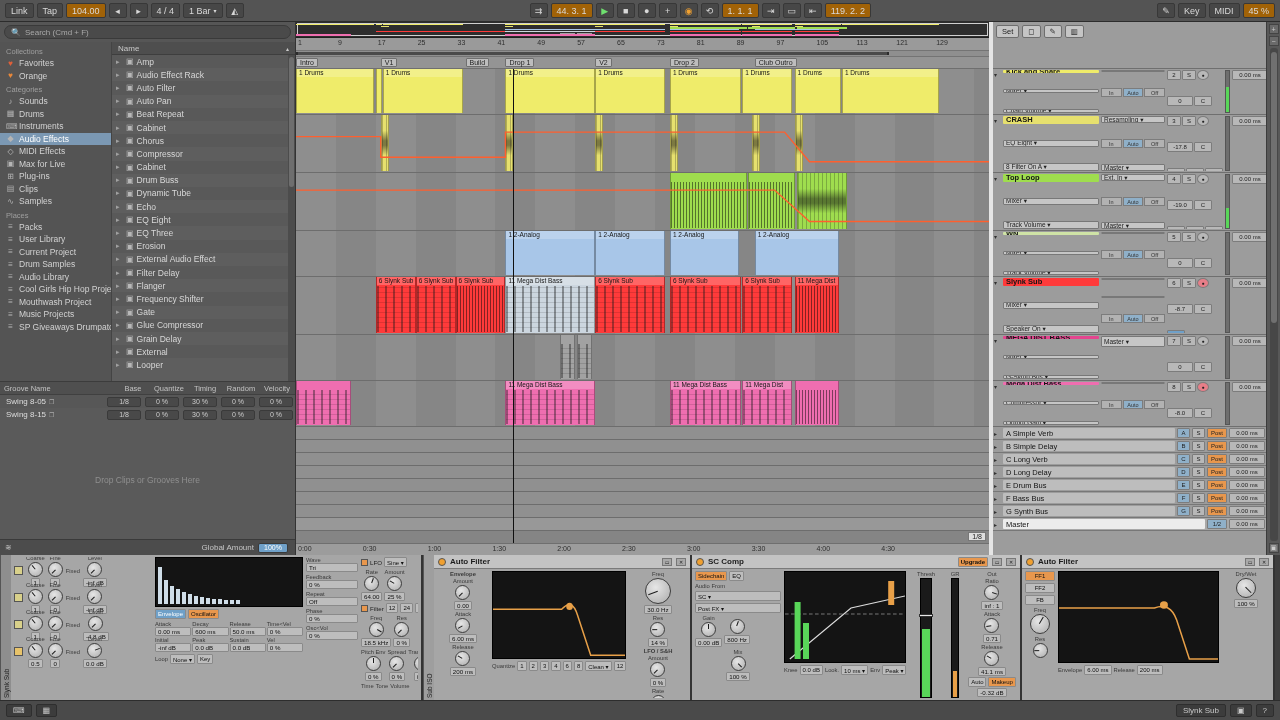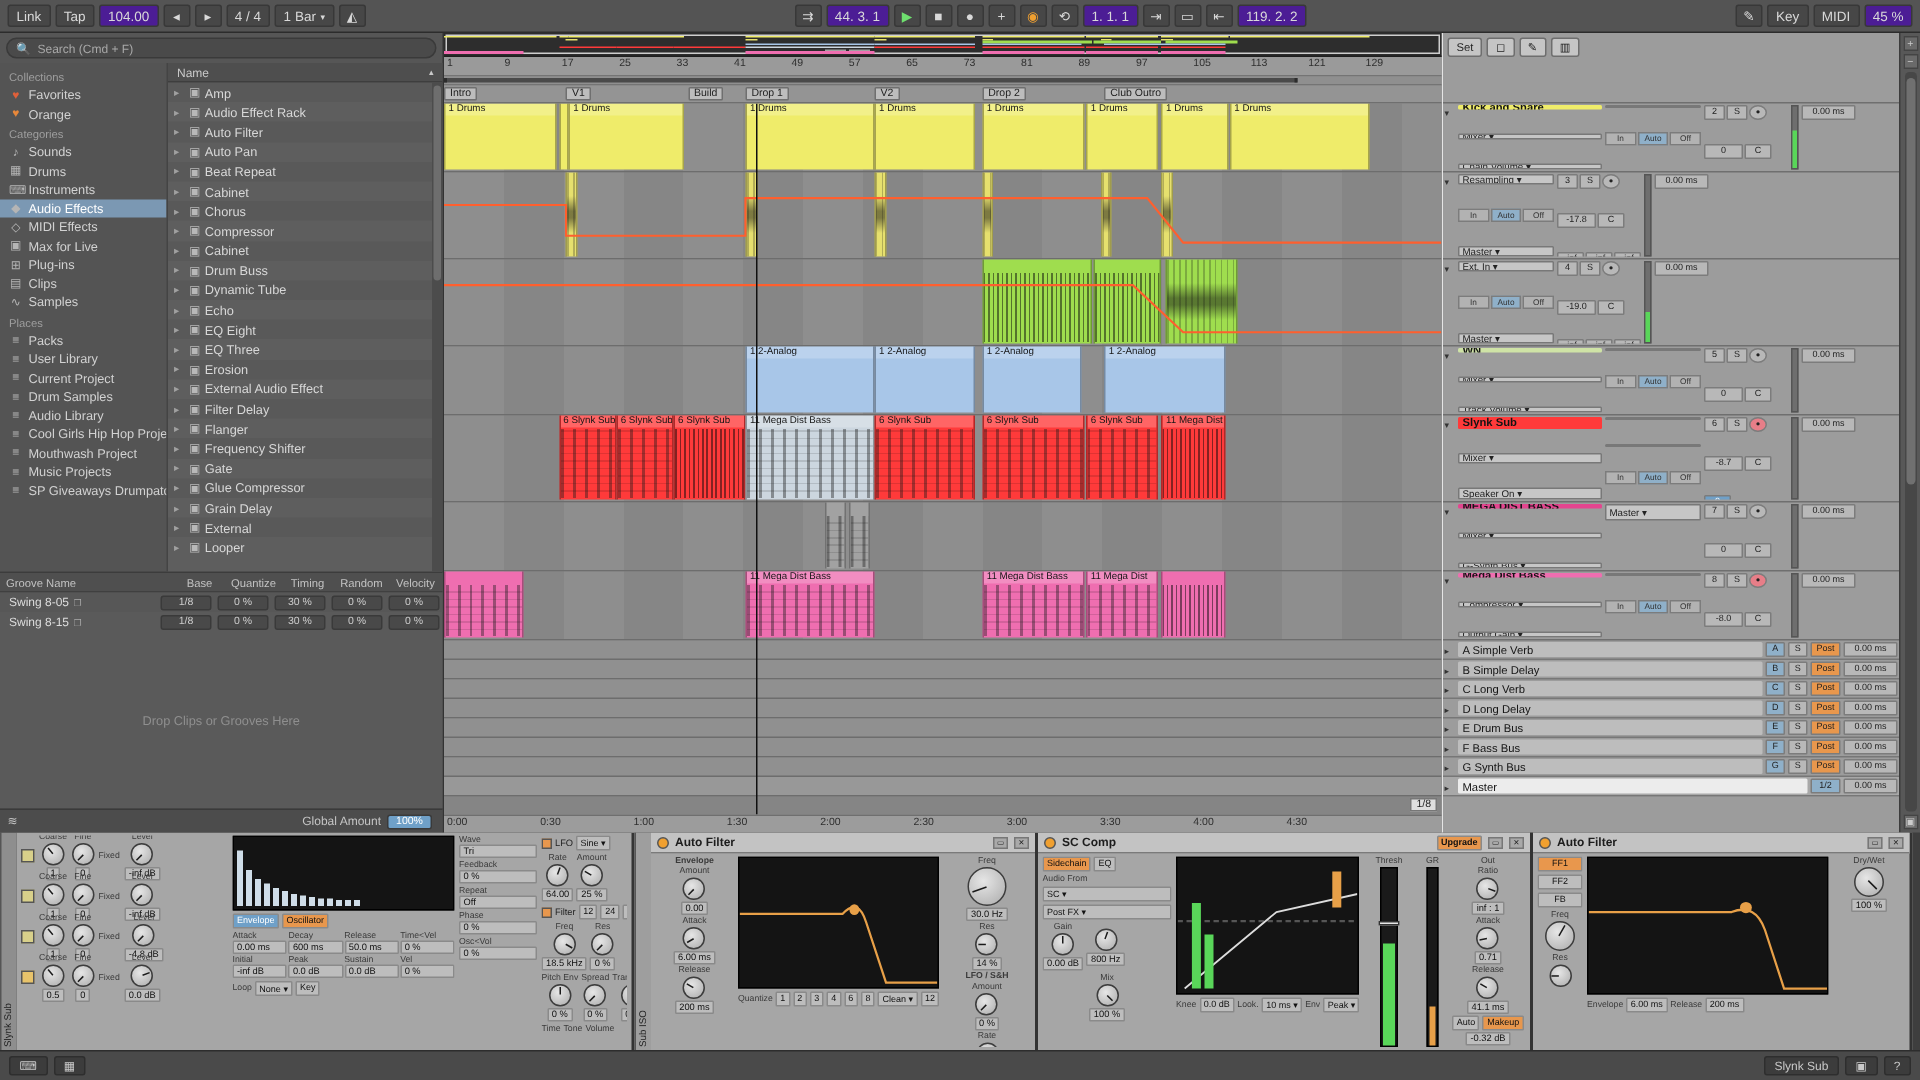--- a/index.html
+++ b/index.html
@@ -1,21 +1,21 @@
 <!DOCTYPE html>
 <html><head>
 <meta charset="utf-8">
 <style>
 *{box-sizing:border-box;margin:0;padding:0;font-family:"Liberation Sans",sans-serif;}
 html,body{width:1280px;height:720px;overflow:hidden;}
 body{background:#3f3f3f;font-size:9px;color:#1c1c1c;position:relative;}
 
 .transport{height:22px;background:#545454;border-bottom:1px solid #2c2c2c;display:flex;align-items:center;padding:0 5px;gap:3px;color:#d6d6d6;}
 .tbox{background:#474747;border:1px solid #383838;border-radius:2px;height:15px;display:flex;align-items:center;padding:0 5px;font-size:9px;color:#d9d9d9;gap:3px;white-space:nowrap;}
-.tbox.dark{background:#4c1d95;}
+.tbox.dark{background:#a16207;}
 .tbtn{width:18px;justify-content:center;}
 .grn{color:#6fe06f;}
 .org{color:#f0a030;}
 .tsp{flex:1;}
 
 .main{height:533px;display:flex;}
 
 .browser{width:296px;background:#565656;display:flex;flex-direction:column;border-right:1px solid #333;}
 .search-row{height:20px;display:flex;align-items:center;padding:2px 4px;}
 .search{flex:1;height:14px;background:#4a4a4a;border:1px solid #3a3a3a;border-radius:7px;color:#a8a8a8;font-size:8px;display:flex;align-items:center;gap:4px;padding:0 6px;}
@@ -62,21 +62,21 @@
 .clip .cl{font-size:6.5px;line-height:8px;padding:0 2px;color:#161616;background:rgba(255,255,255,.22);white-space:nowrap;overflow:hidden;}
 .clip.midi::after{content:"";position:absolute;left:0;right:0;top:9px;bottom:1px;background:repeating-linear-gradient(90deg,rgba(25,25,25,.40) 0 2px,transparent 2px 8px),repeating-linear-gradient(0deg,transparent 0 4px,rgba(0,0,0,.12) 4px 5px);}
 .clip.wave::after{content:"";position:absolute;left:0;right:0;top:0;bottom:0;background:linear-gradient(transparent 28%,rgba(20,20,20,.5) 46% 54%,transparent 72%),repeating-linear-gradient(90deg,rgba(20,20,20,.25) 0 1px,transparent 1px 4px);}
 .clip.dense::after{background:repeating-linear-gradient(90deg,rgba(10,10,10,.5) 0 1px,transparent 1px 3px)!important;content:"";position:absolute;inset:9px 0 1px 0;}
 .autoline{position:absolute;inset:0;width:100%;height:100%;pointer-events:none;}
 .playhead{position:absolute;top:0;bottom:0;width:1px;background:#101010;z-index:6;}
 .timeruler{height:12px;background:#9c9c9c;border-top:1px solid #6f6f6f;position:relative;overflow:hidden;}
 .timeruler span{position:absolute;top:1px;font-size:7px;color:#2e2e2e;}
 .gridlabel{position:absolute;right:3px;bottom:14px;background:#dedede;border:1px solid #777;font-size:7px;padding:0 3px;z-index:7;color:#222;}
 
-.panel{width:305px;background:#9c9c9c;border-left:1px solid #e5e5e5;display:flex;flex-direction:column;overflow:hidden;}
+.panel{width:277px;background:#9c9c9c;border-left:4px solid #e5e5e5;display:flex;flex-direction:column;overflow:hidden;}
 .p-top{height:47px;border-bottom:1px solid #6f6f6f;display:flex;align-items:flex-start;gap:3px;padding:3px;}
 .pbtn{background:#c5c5c5;border:1px solid #6e6e6e;border-radius:2px;font-size:7.5px;padding:1px 5px;color:#222;}
 .p-row{display:flex;gap:2px;border-bottom:1px solid #6f6f6f;padding:1px;overflow:hidden;}
 .fold{width:7px;font-size:6px;color:#333;flex:none;padding-top:1px;}
 .pcol{display:flex;flex-direction:column;gap:16px;overflow:hidden;}
 .namechip{height:12px;font-size:7.5px;font-weight:bold;color:#141414;display:flex;align-items:center;padding:0 3px;border-radius:1px;white-space:nowrap;overflow:hidden;}
 .chip{height:11px;background:#c6c6c6;border:1px solid #787878;border-radius:1px;font-size:6.5px;color:#222;display:flex;align-items:center;justify-content:space-between;padding:0 2px;white-space:nowrap;overflow:hidden;}
 .seg{display:flex;gap:1px;}
 .seg i{flex:1;height:9px;background:#b2b2b2;border:1px solid #7c7c7c;font-size:5.5px;font-style:normal;display:flex;align-items:center;justify-content:center;color:#333;}
 .seg i.on{background:#8fb0c9;}
@@ -682,20 +682,25 @@
             </div>
             <div class="meterw">
               <i style="height:62%"></i>
             </div>
             <div class="delaybox">
               <span class="vbox" style="width:36px">0.00 ms</span>
             </div>
           </div>
           <div class="p-row" style="height:58px">
             <span class="fold">▾</span>
+            <div class="pcol" style="width:96px;flex:none">
+              <div class="namechip" style="background:#e6e06e">CRASH</div>
+              <div class="chip">EQ Eight  ▾</div>
+              <div class="chip">8 Filter On A  ▾</div>
+            </div>
             <div class="pcol" style="width:64px;flex:none">
               <div class="chip">Resampling ▾</div>
               <div class="seg">
                 <i class="">In</i>
                 <i class="on">Auto</i>
                 <i class="">Off</i>
               </div>
               <div class="chip">Master ▾</div>
             </div>
             <div class="pcol" style="width:56px;flex:none">
@@ -716,20 +721,25 @@
             </div>
             <div class="meterw">
               <i style="height:0%"></i>
             </div>
             <div class="delaybox">
               <span class="vbox" style="width:36px">0.00 ms</span>
             </div>
           </div>
           <div class="p-row" style="height:58px">
             <span class="fold">▾</span>
+            <div class="pcol" style="width:96px;flex:none">
+              <div class="namechip" style="background:#9fdd4e">Top Loop</div>
+              <div class="chip">Mixer  ▾</div>
+              <div class="chip">Track Volume  ▾</div>
+            </div>
             <div class="pcol" style="width:64px;flex:none">
               <div class="chip">Ext. In ▾</div>
               <div class="seg">
                 <i class="">In</i>
                 <i class="on">Auto</i>
                 <i class="">Off</i>
               </div>
               <div class="chip">Master ▾</div>
             </div>
             <div class="pcol" style="width:56px;flex:none">

